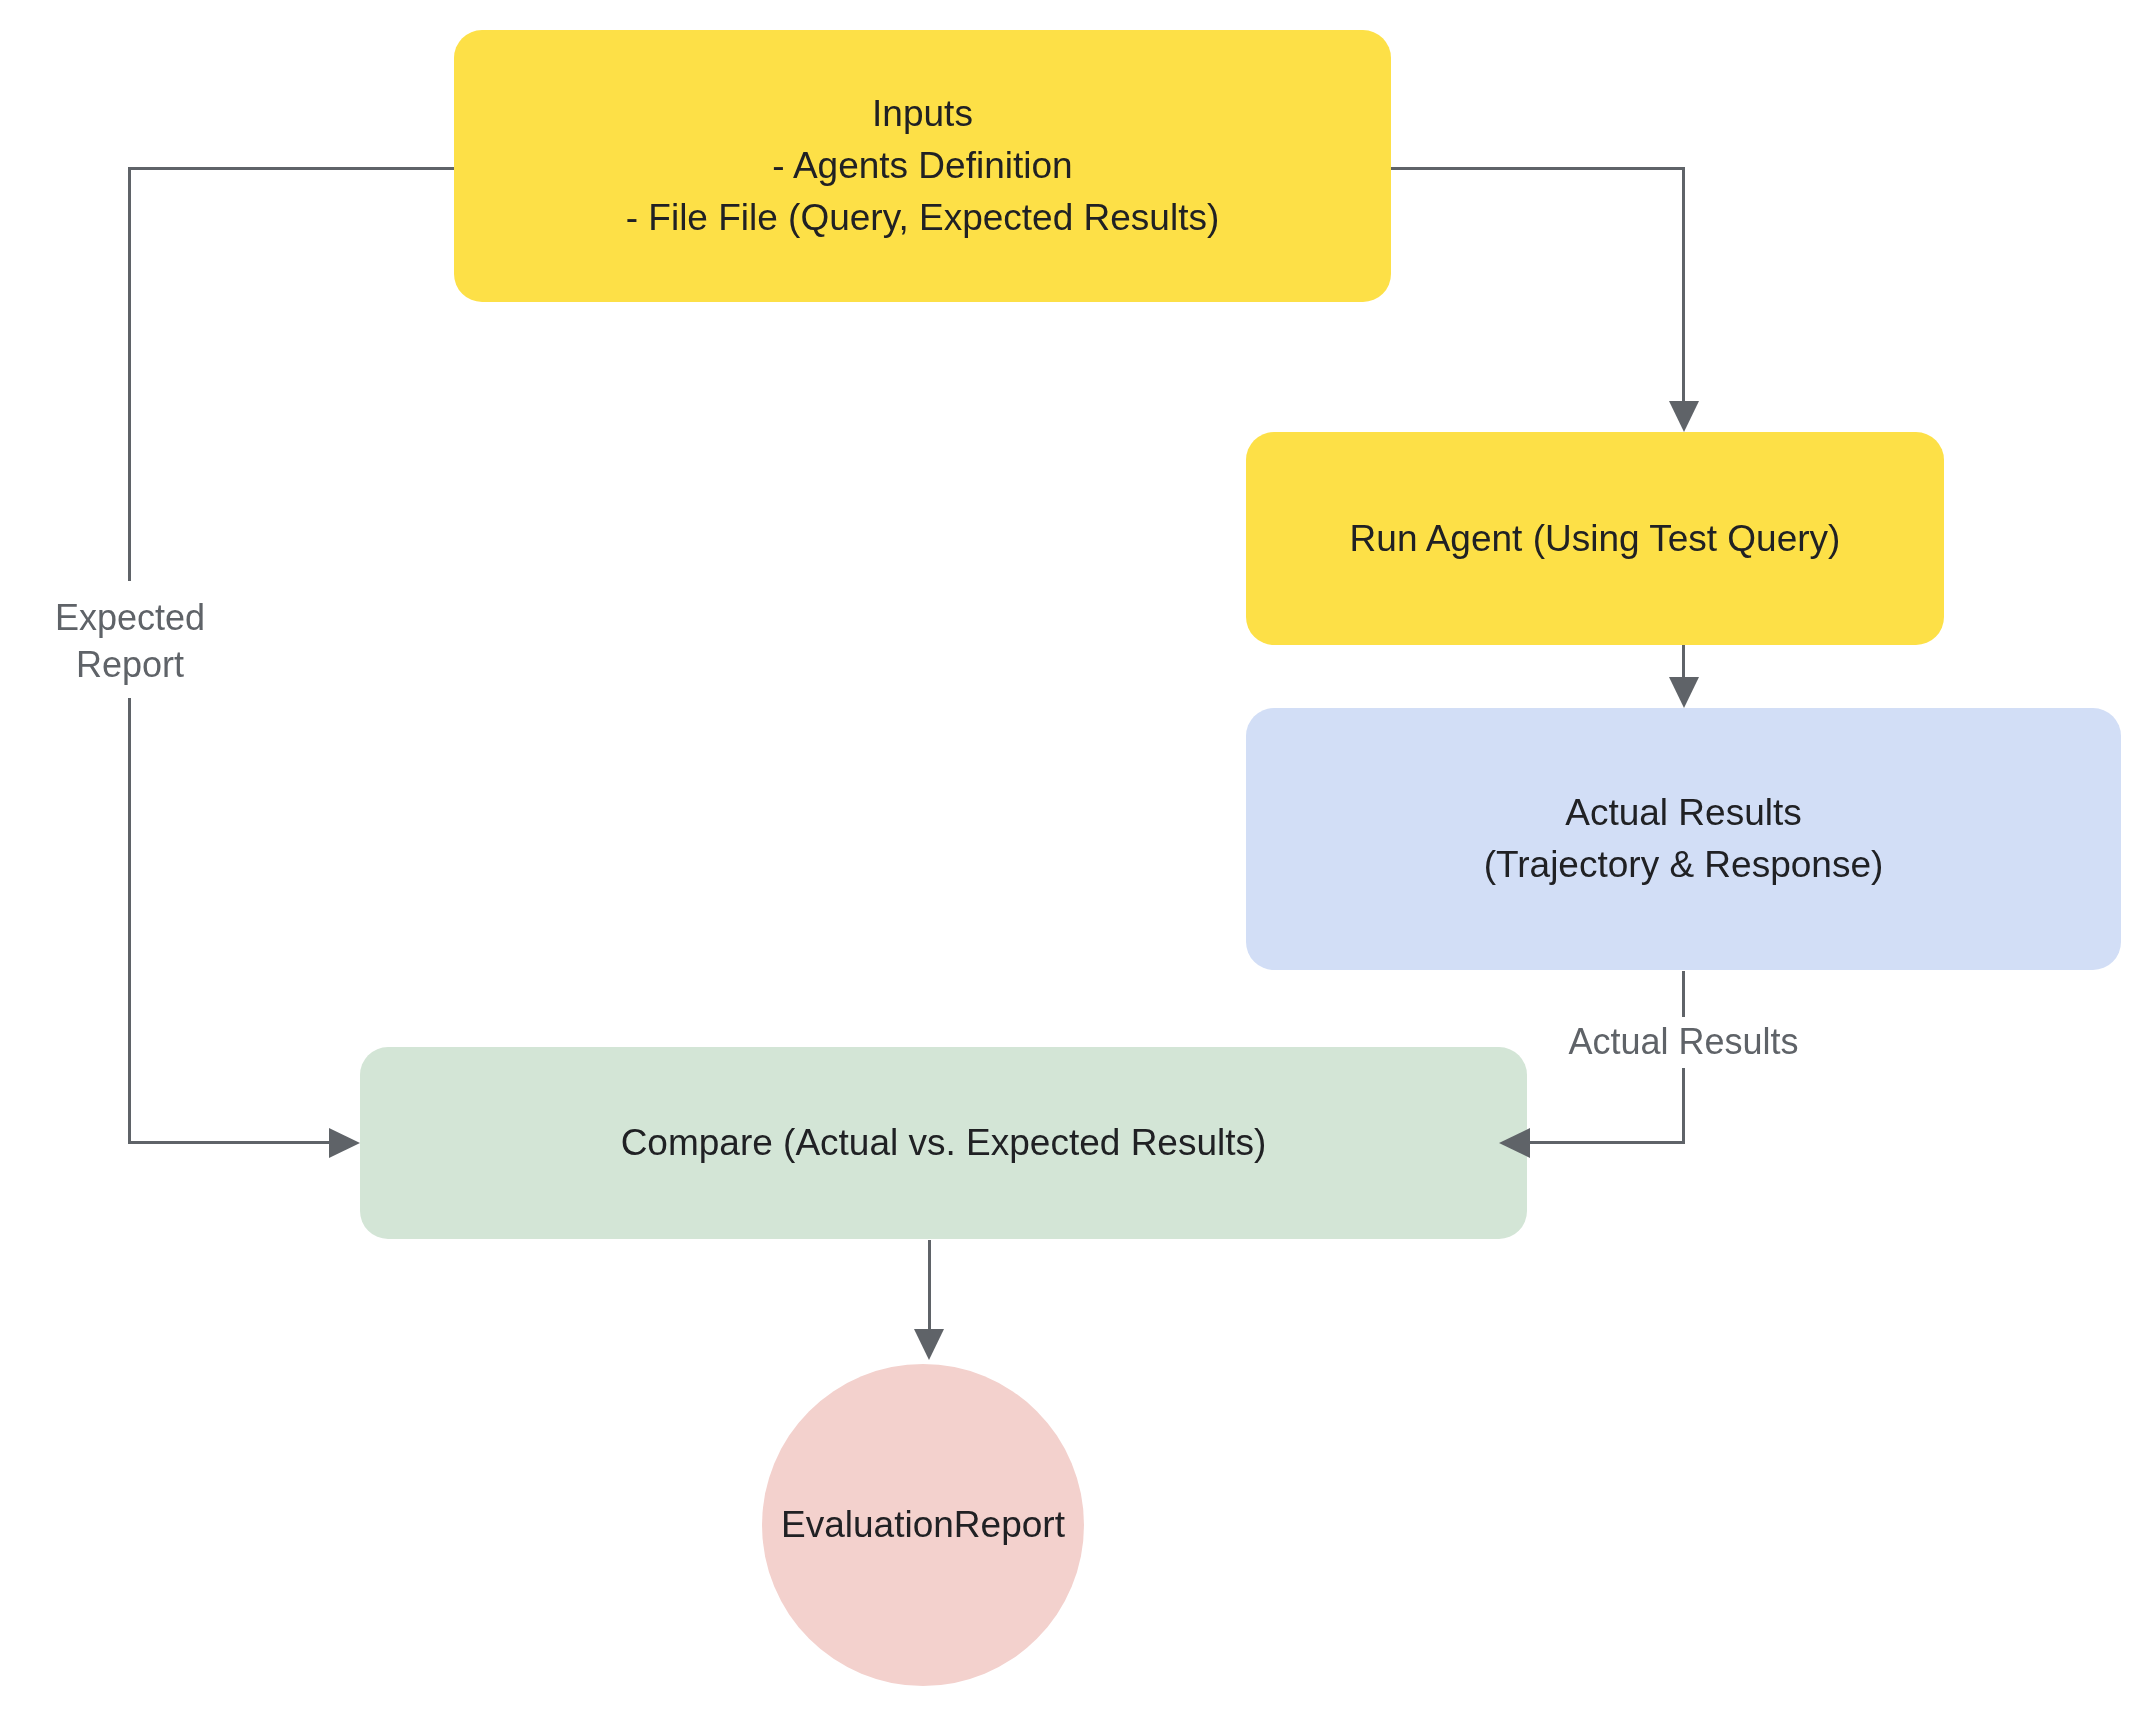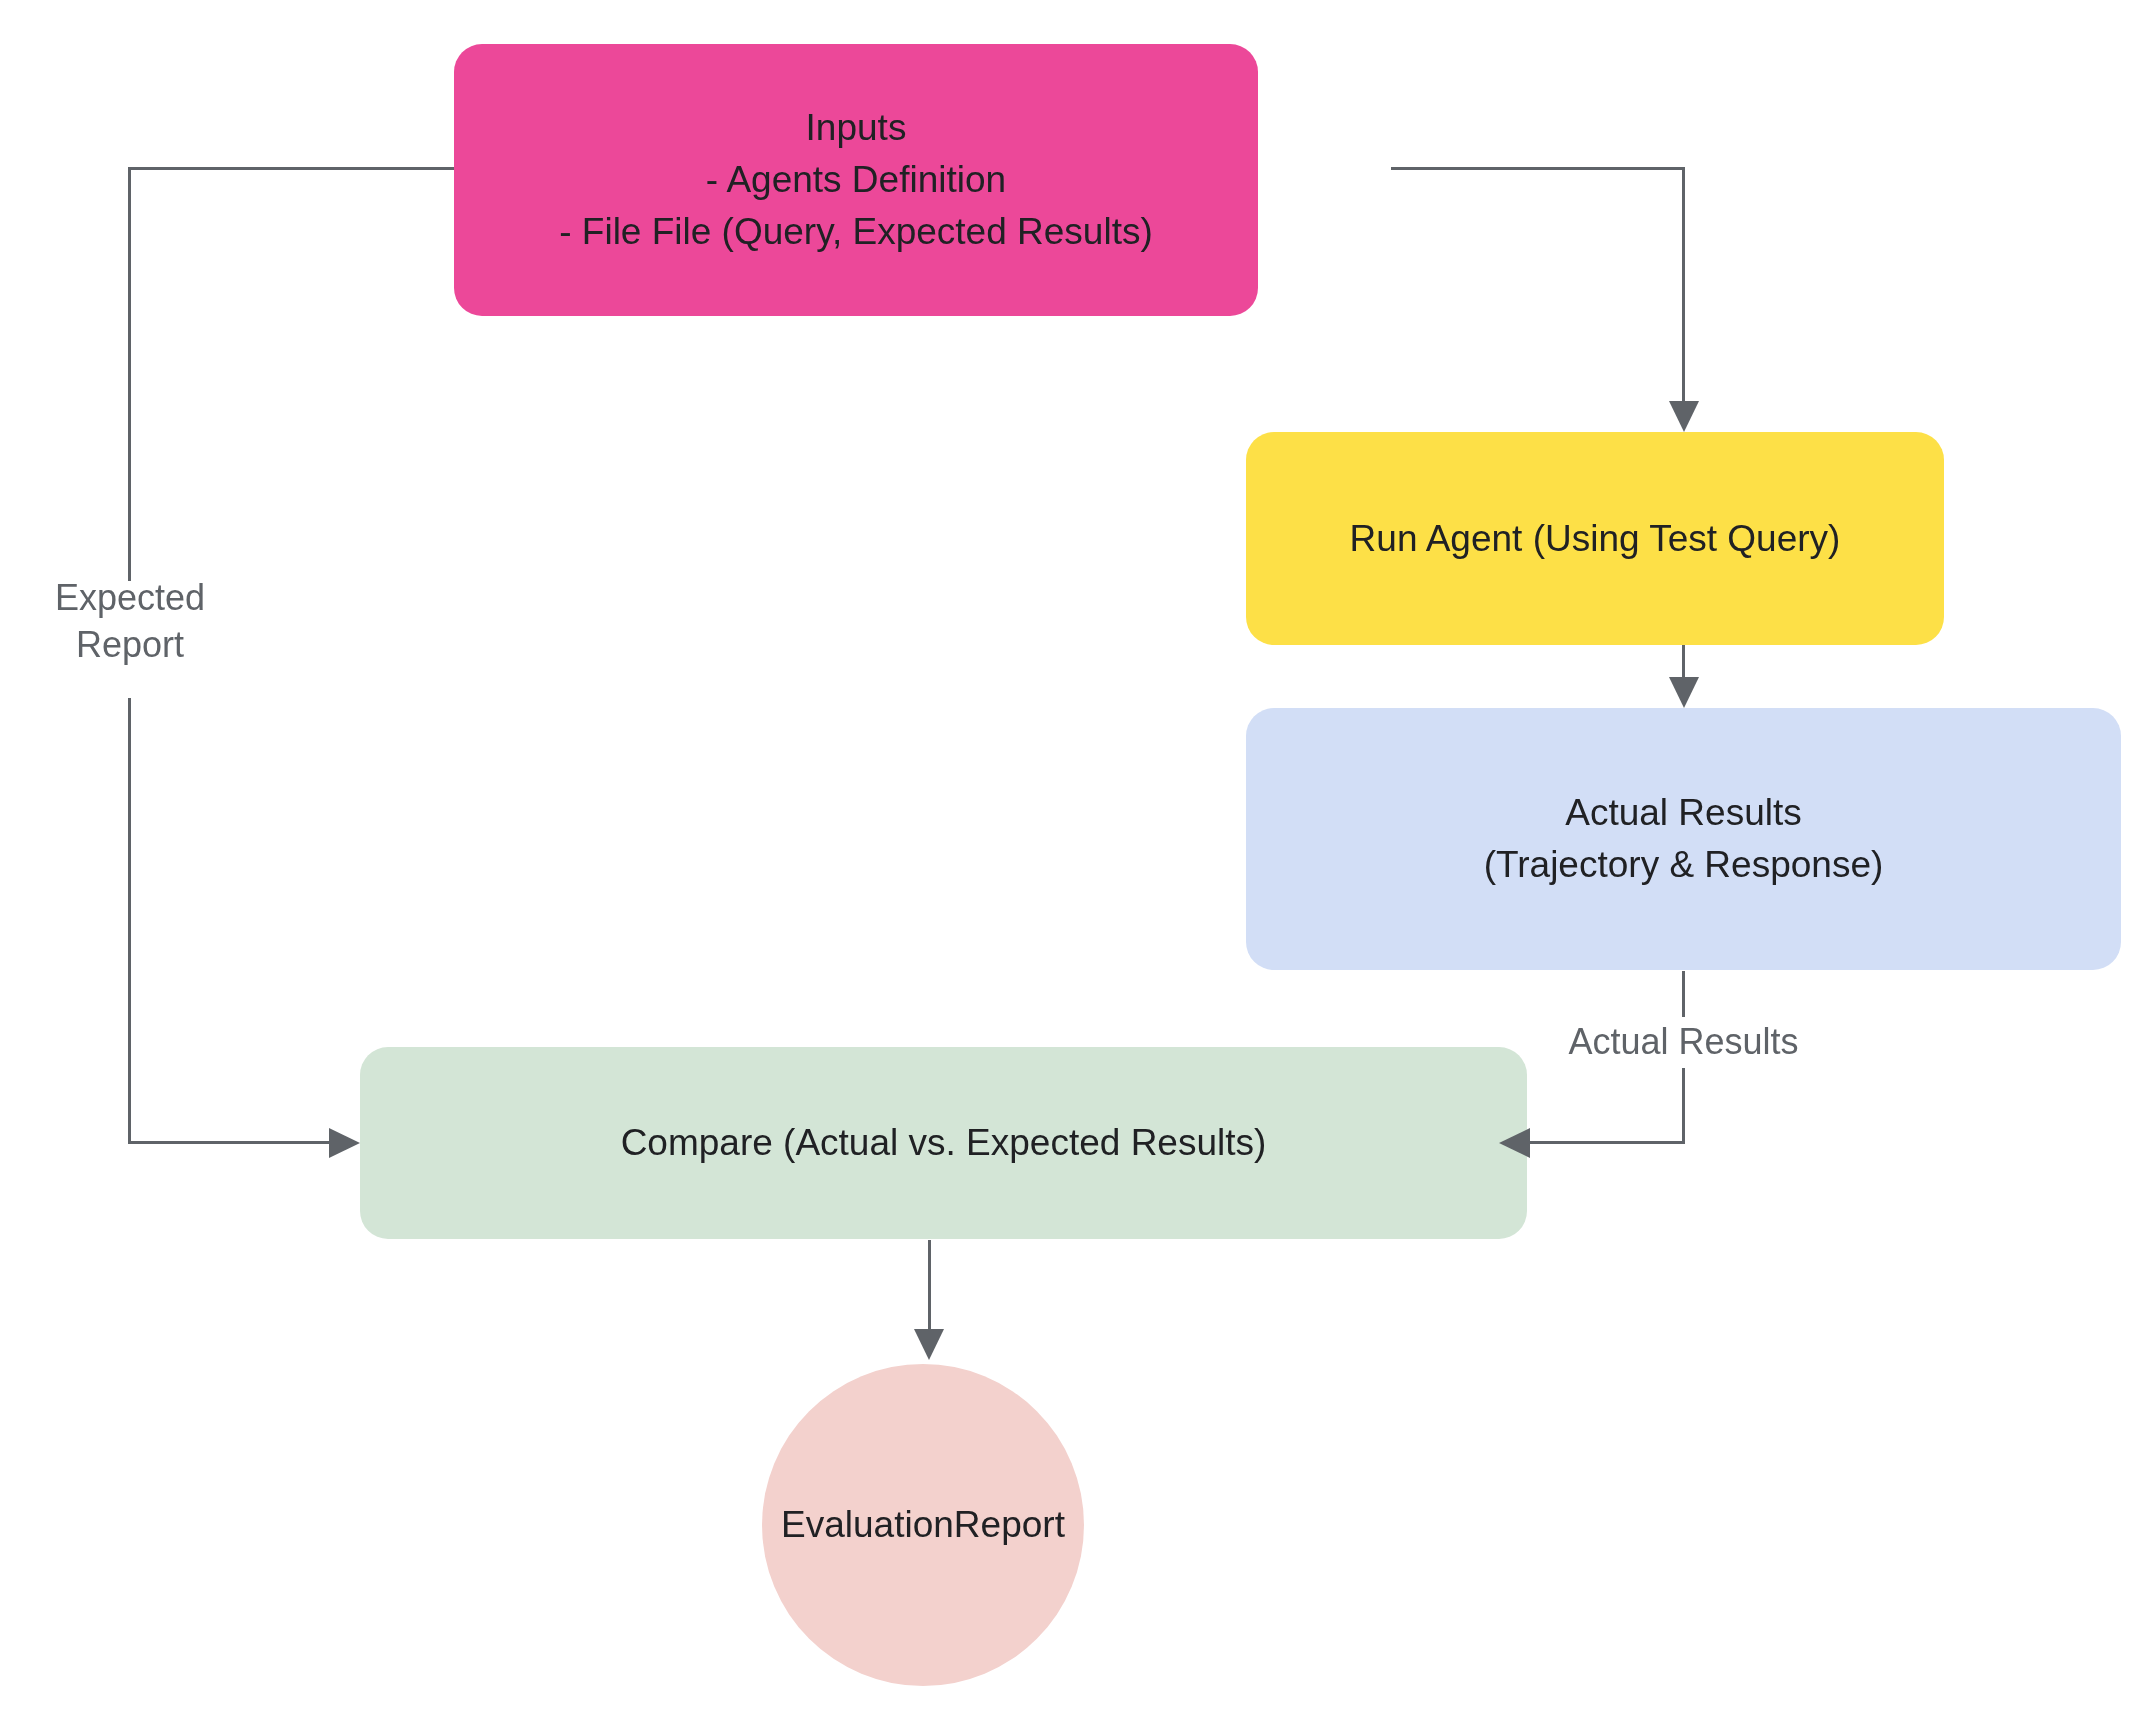--- a/index.html
+++ b/index.html
@@ -66,21 +66,21 @@
     line-height:47px;
     text-align:center;
     white-space:nowrap;
   }
 </style>
 </head>
 <body>
 
 <div class="canvas">
 
-  <div class="node" style="left: 454px; top: 44px; width: 804px; height: 272px; background: #ec4899;">
+  <div class="node" style="left: 454px; top: 30px; width: 937px; height: 272px; background: #fde047;">
     <div class="ln">Inputs</div>
     <div class="ln">- Agents Definition</div>
     <div class="ln">- File File (Query, Expected Results)</div>
   </div>
 
   <div class="node" style="left: 1246px; top: 432px; width: 698px; height: 213px; background: #fde047;">
     <div class="ln">Run Agent (Using Test Query)</div>
   </div>
 
   <div class="node" style="left: 1246px; top: 708px; width: 875px; height: 262px; background: rgb(210, 222, 246);">
@@ -92,21 +92,21 @@
     <div class="ln">Compare (Actual vs. Expected Results)</div>
   </div>
 
   <div class="circle-node" style="left: 762px; top: 1364px; width: 322px; height: 322px; background: rgb(243, 209, 205);">
     <div class="ln">Evaluation</div>
     <div class="ln">Report</div>
   </div>
 
   <div class="seg seg-h" style="left:129px;top:167px;width:325px;"></div>
   <div class="seg seg-v" style="left:128px;top:167px;height:414px;"></div>
-  <div class="edge-label" style="left:13px;top:574px;width:234px;">
+  <div class="edge-label" style="left:13px;top:594px;width:234px;">
     <div>Expected</div>
     <div>Report</div>
   </div>
   <div class="seg seg-v" style="left:128px;top:698px;height:446px;"></div>
   <div class="seg seg-h" style="left:128px;top:1141px;width:202px;"></div>
   <div class="arrow arrow-right" style="left:329px;top:1128px;"></div>
 
   <div class="seg seg-h" style="left:1391px;top:167px;width:294px;"></div>
   <div class="seg seg-v" style="left:1682px;top:167px;height:234px;"></div>
   <div class="arrow arrow-down" style="left:1669px;top:401px;"></div>

